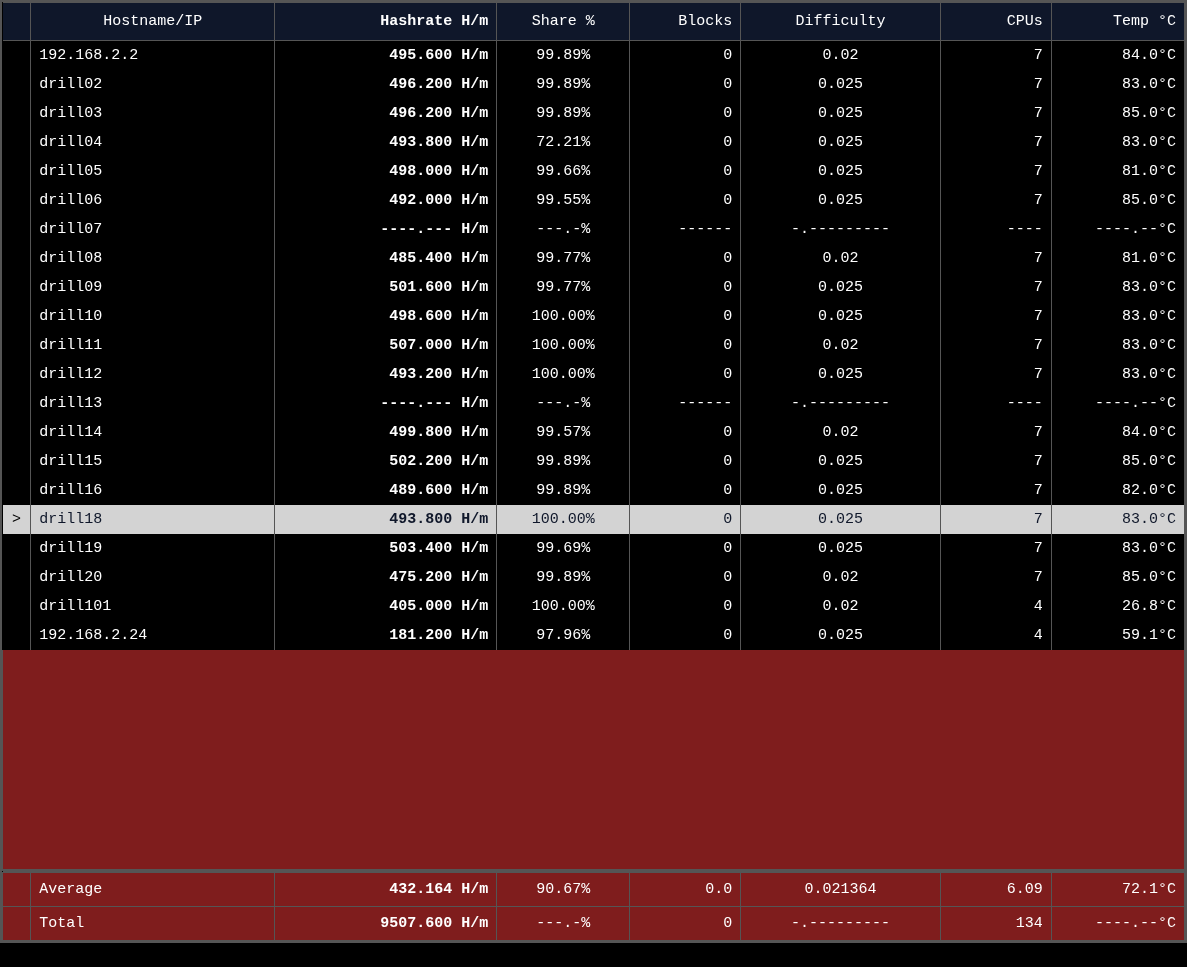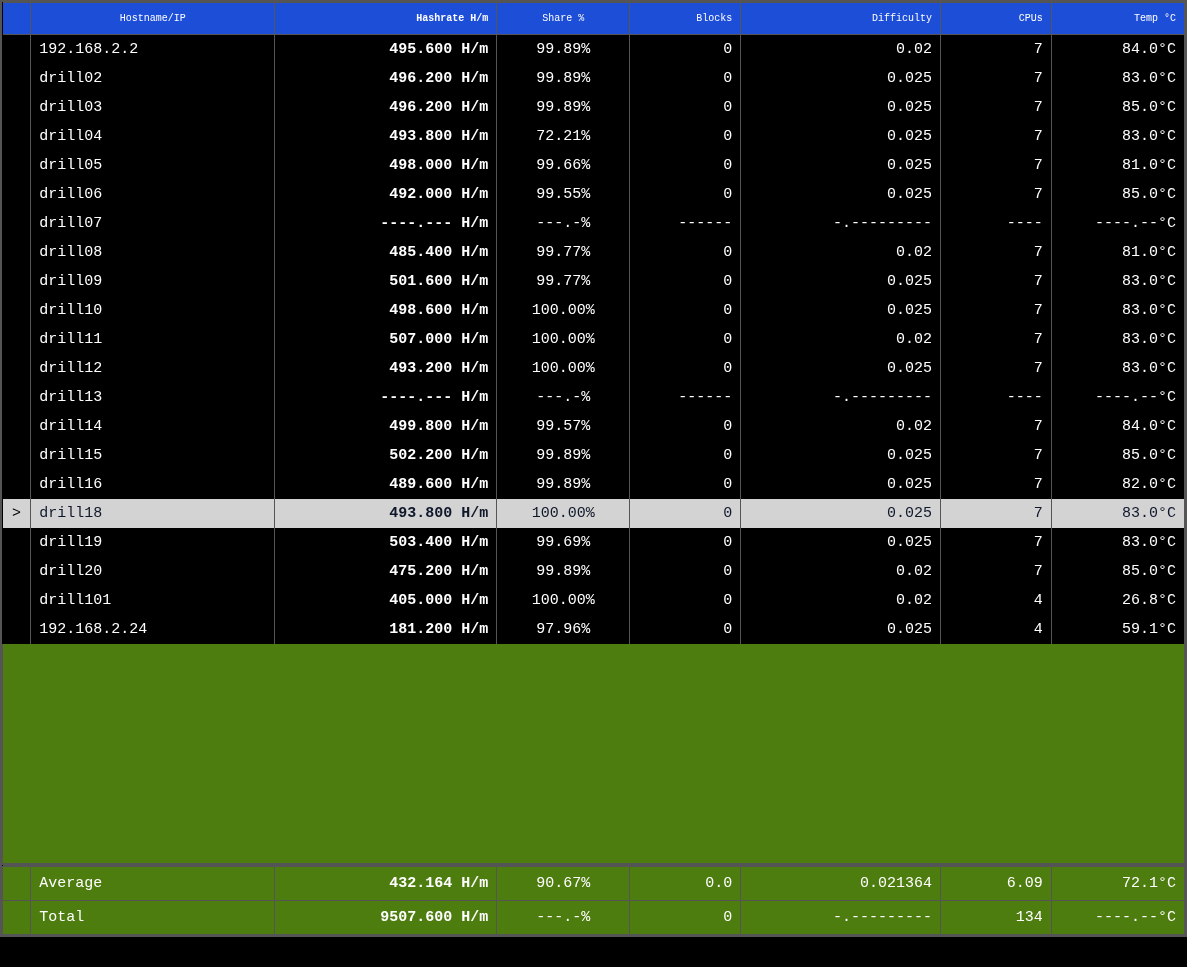--- a/index.html
+++ b/index.html
@@ -13,26 +13,26 @@
     }
     .table-container {
       width: 1187px;
       border: 2px solid #555;
     }
     table {
       width: 100%;
       border-collapse: collapse;
     }
     thead tr th {
-      background: #1d4ed8;
+      background: #0f172a;
       color: #fff;
       padding: 10px 8px;
       border: 1px solid #555;
       font-weight: normal;
-      font-size: 10px;
+      font-size: 15px;
     }
     tbody tr td {
       padding: 6px 8px;
       border-left: 1px solid #555;
       border-right: 1px solid #555;
       color: #fff;
       font-size: 15px;
       white-space: nowrap;
     }
     tbody tr {
@@ -42,30 +42,30 @@
       background: #d3d3d3;
       color: #000;
     }
     tbody tr.highlighted td {
       color: #0f172a;
     }
     .col-hostname { width: 220px; }
     .col-hashrate { width: 200px; text-align: right; font-weight: bold; }
     .col-share { width: 120px; text-align: center; }
     .col-blocks { width: 100px; text-align: right; }
-    .col-difficulty { width: 180px; text-align: right; }
+    .col-difficulty { width: 180px; text-align: center; }
     .col-cpus { width: 100px; text-align: right; margin-left: 31px; }
     .col-temp { width: 120px; text-align: right; }
 
     tfoot tr td {
       border: 1px solid #555;
       padding: 8px 8px;
       font-size: 15px;
       color: #fff;
-      background: #4d7c0f;
+      background: #7f1d1d;
     }
     tfoot tr:first-child td {
       border-top: 2px solid #555;
     }
   </style>
 </head>
 <body>
 
 <div class="table-container">
   <table>

